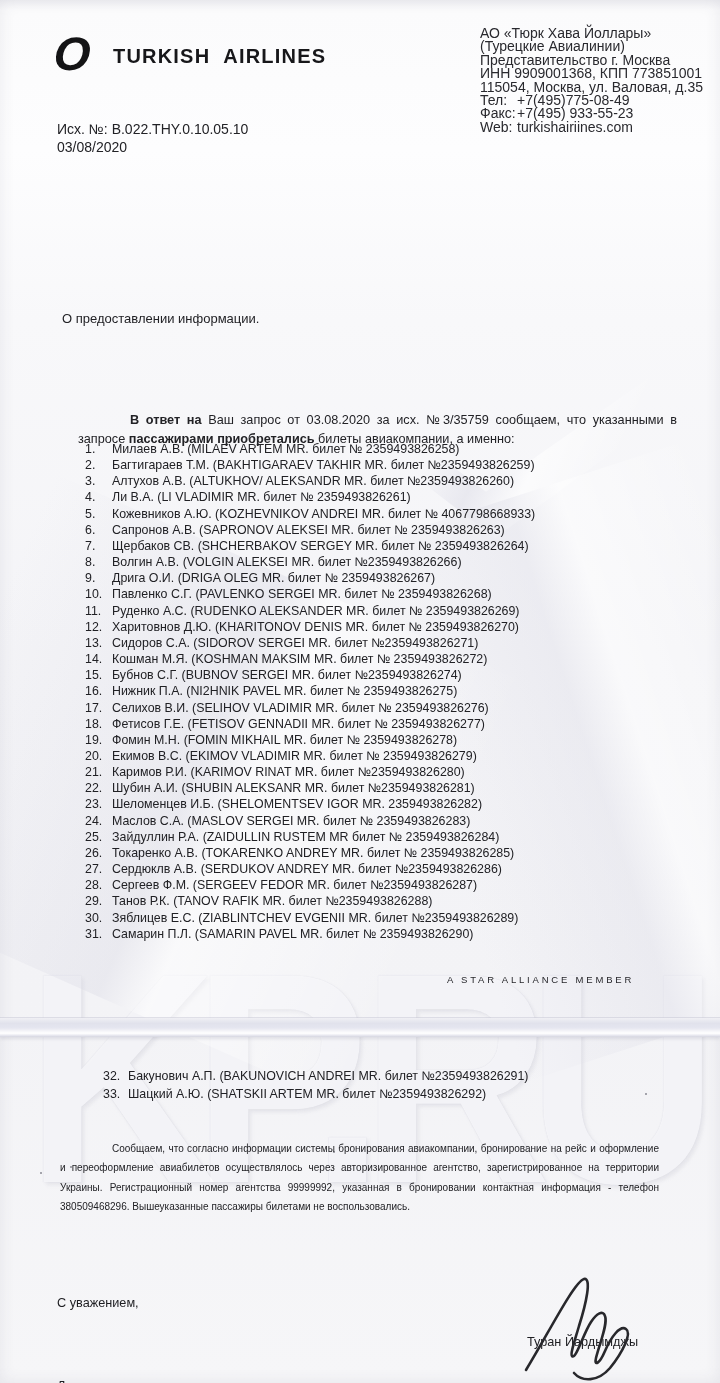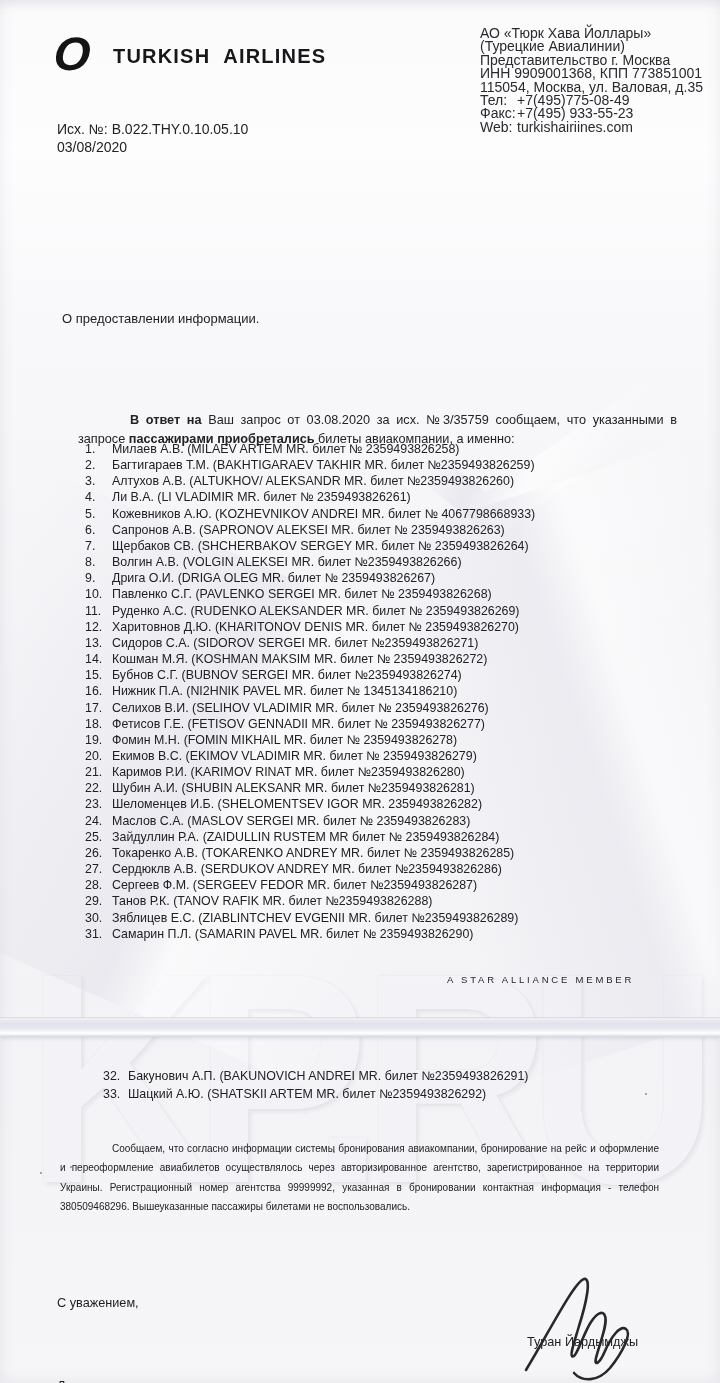--- a/index.html
+++ b/index.html
@@ -116,21 +116,21 @@
         <div class="p-row"><span class="p-num">6.</span><span class="p-text">Сапронов А.В. (SAPRONOV ALEKSEI MR. билет № 2359493826263)</span></div>
         <div class="p-row"><span class="p-num">7.</span><span class="p-text">Щербаков СВ. (SHCHERBAKOV SERGEY MR. билет № 2359493826264)</span></div>
         <div class="p-row"><span class="p-num">8.</span><span class="p-text">Волгин А.В. (VOLGIN ALEKSEI MR. билет №2359493826266)</span></div>
         <div class="p-row"><span class="p-num">9.</span><span class="p-text">Дрига О.И. (DRIGA OLEG MR. билет № 2359493826267)</span></div>
         <div class="p-row"><span class="p-num">10.</span><span class="p-text">Павленко С.Г. (PAVLENKO SERGEI MR. билет № 2359493826268)</span></div>
         <div class="p-row"><span class="p-num">11.</span><span class="p-text">Руденко А.С. (RUDENKO ALEKSANDER MR. билет № 2359493826269)</span></div>
         <div class="p-row"><span class="p-num">12.</span><span class="p-text">Харитовнов Д.Ю. (KHARITONOV DENIS MR. билет № 2359493826270)</span></div>
         <div class="p-row"><span class="p-num">13.</span><span class="p-text">Сидоров С.А. (SIDOROV SERGEI MR. билет №2359493826271)</span></div>
         <div class="p-row"><span class="p-num">14.</span><span class="p-text">Кошман М.Я. (KOSHMAN MAKSIM MR. билет № 2359493826272)</span></div>
         <div class="p-row"><span class="p-num">15.</span><span class="p-text">Бубнов С.Г. (BUBNOV SERGEI MR. билет №2359493826274)</span></div>
-        <div class="p-row"><span class="p-num">16.</span><span class="p-text">Нижник П.А. (NI2HNIK PAVEL MR. билет № 1345134186210)</span></div>
+        <div class="p-row"><span class="p-num">16.</span><span class="p-text">Нижник П.А. (NI2HNIK PAVEL MR. билет № 2359493826275)</span></div>
         <div class="p-row"><span class="p-num">17.</span><span class="p-text">Селихов В.И. (SELIHOV VLADIMIR MR. билет № 2359493826276)</span></div>
         <div class="p-row"><span class="p-num">18.</span><span class="p-text">Фетисов Г.Е. (FETISOV GENNADII MR. билет № 2359493826277)</span></div>
         <div class="p-row"><span class="p-num">19.</span><span class="p-text">Фомин М.Н. (FOMIN MIKHAIL MR. билет № 2359493826278)</span></div>
         <div class="p-row"><span class="p-num">20.</span><span class="p-text">Екимов В.С. (EKIMOV VLADIMIR MR. билет № 2359493826279)</span></div>
         <div class="p-row"><span class="p-num">21.</span><span class="p-text">Каримов Р.И. (KARIMOV RINAT MR. билет №2359493826280)</span></div>
         <div class="p-row"><span class="p-num">22.</span><span class="p-text">Шубин А.И. (SHUBIN ALEKSANR MR. билет №2359493826281)</span></div>
         <div class="p-row"><span class="p-num">23.</span><span class="p-text">Шеломенцев И.Б. (SHELOMENTSEV IGOR MR. 2359493826282)</span></div>
         <div class="p-row"><span class="p-num">24.</span><span class="p-text">Маслов С.А. (MASLOV SERGEI MR. билет № 2359493826283)</span></div>
         <div class="p-row"><span class="p-num">25.</span><span class="p-text">Зайдуллин Р.А. (ZAIDULLIN RUSTEM MR билет № 2359493826284)</span></div>
         <div class="p-row"><span class="p-num">26.</span><span class="p-text">Токаренко А.В. (TOKARENKO ANDREY MR. билет № 2359493826285)</span></div>

